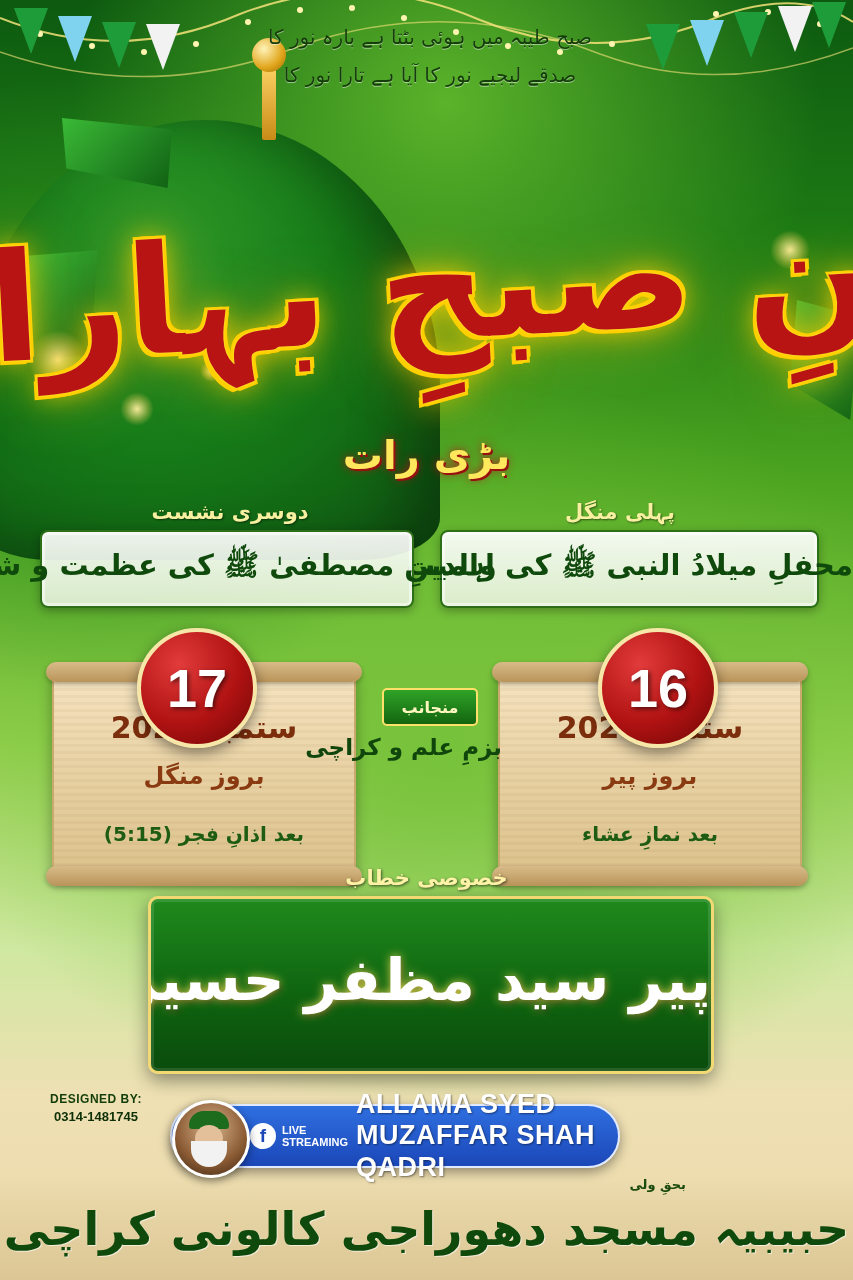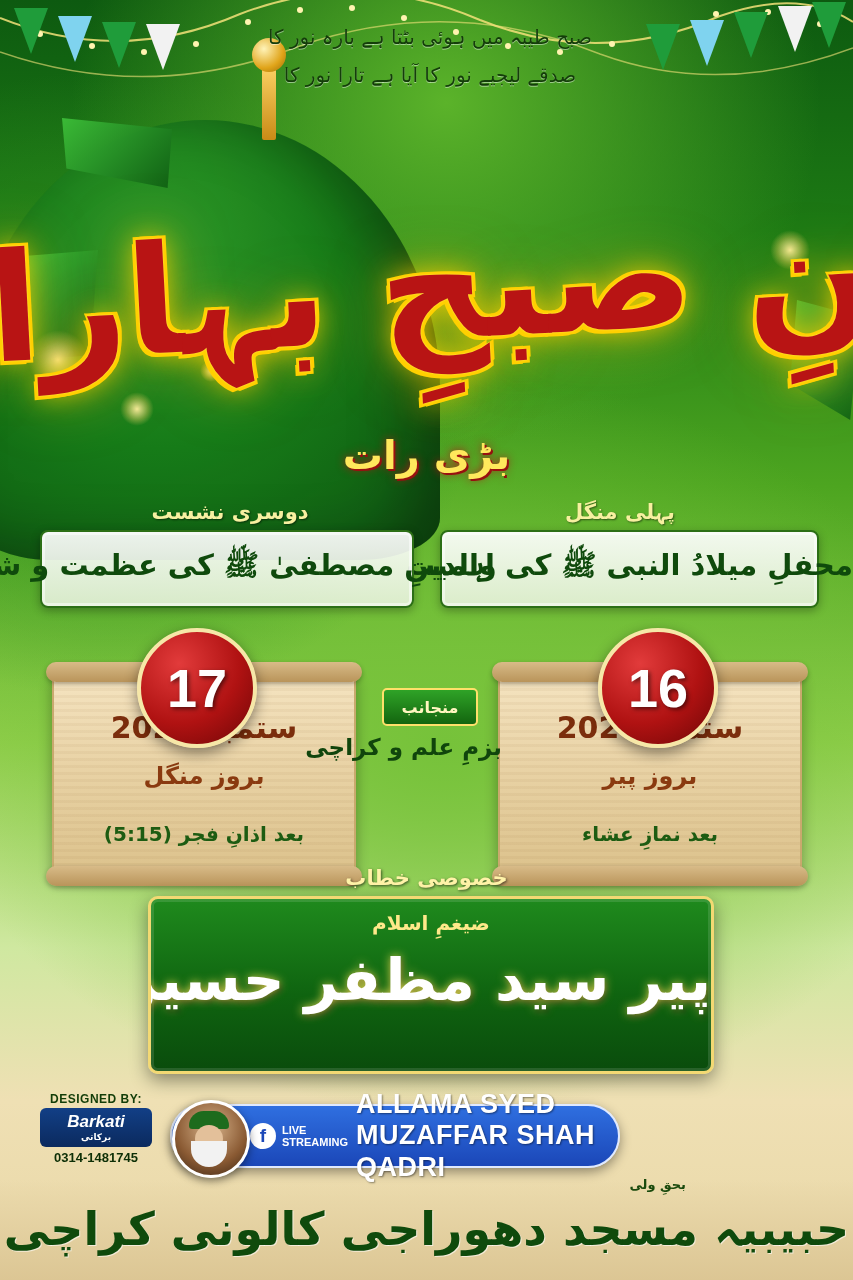--- a/index.html
+++ b/index.html
@@ -553,30 +553,25 @@
     <div class="scroll-date urdu" style="top:86px; font-size:24px; color:#8a3a10;">بروز منگل</div>
     <div class="scroll-sub urdu">بعد اذانِ فجر (5:15)</div>
   </div>
   <div class="badge left">17</div>
 
   <div class="center-tag urdu">منجانب</div>
   <div class="center-text urdu">بزمِ علم و کراچی</div>
 
   <div class="speaker-head urdu">خصوصی خطاب</div>
   <div class="speaker-panel">
-    <div class="speaker-pre urdu">ضیغمِ اسلام</div>
     <div class="speaker-name urdu">پیر سید مظفر حسین شاہ قادری</div>
   </div>
 
   <div class="designer">
     <div class="lbl">DESIGNED BY:</div>
-    <div class="brand">
-      <span>Barkati</span>
-      <small class="urdu">برکاتی</small>
-    </div>
     <div class="phone">0314-1481745</div>
   </div>
 
   <div class="live-avatar">
     <div class="cap"></div>
     <div class="face"></div>
     <div class="beard"></div>
   </div>
   <div class="live-bar">
     <div class="fb-icon">f</div>

